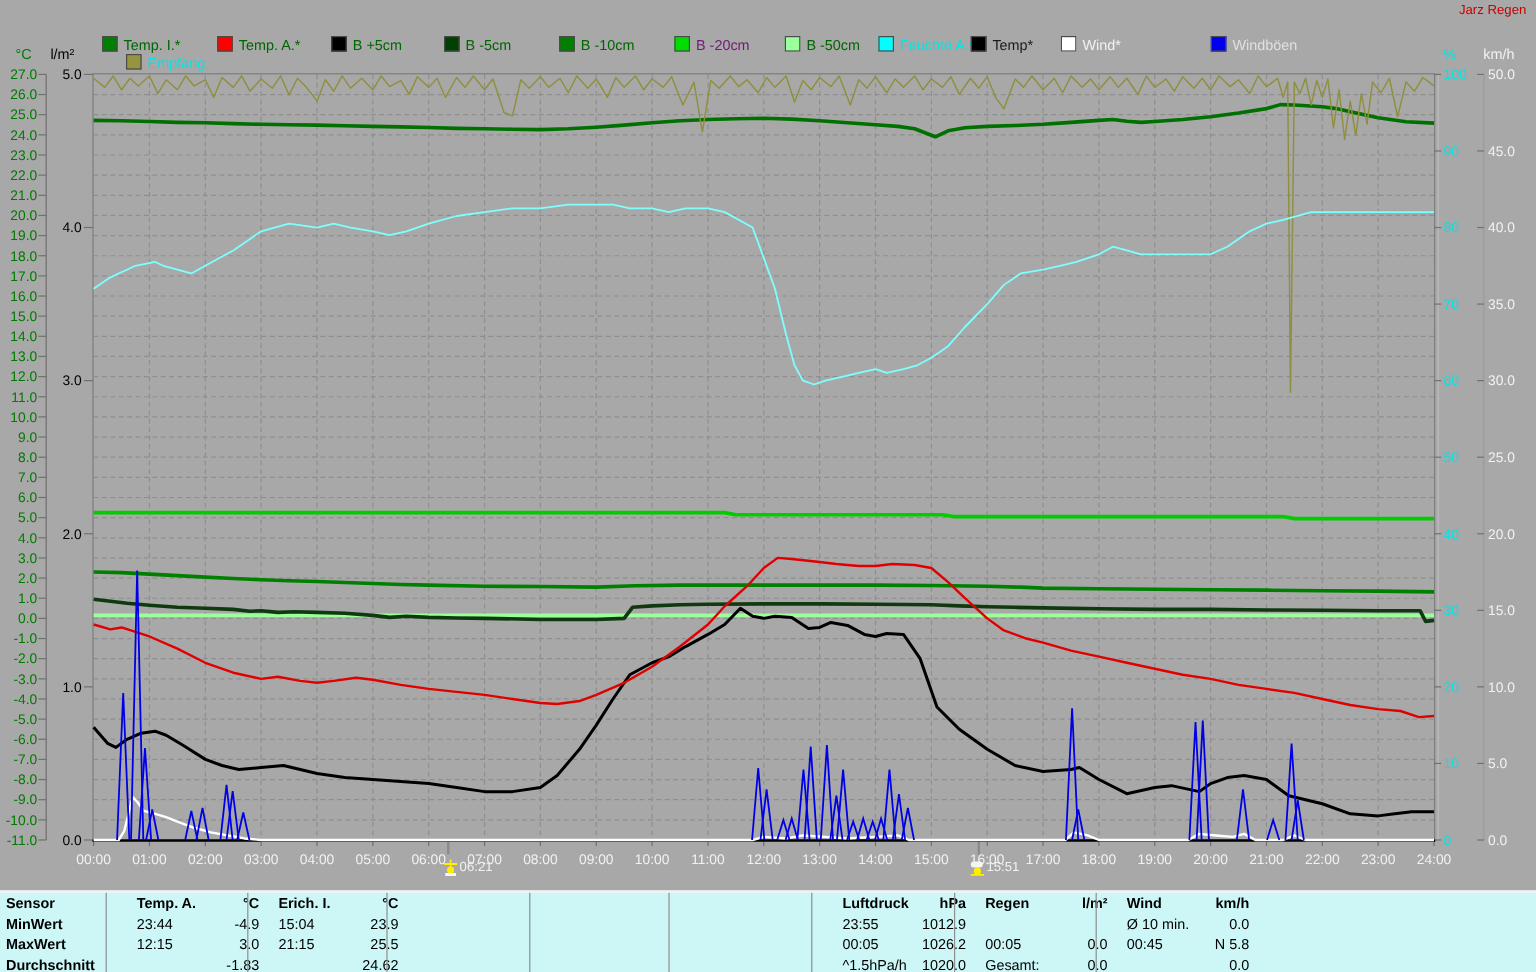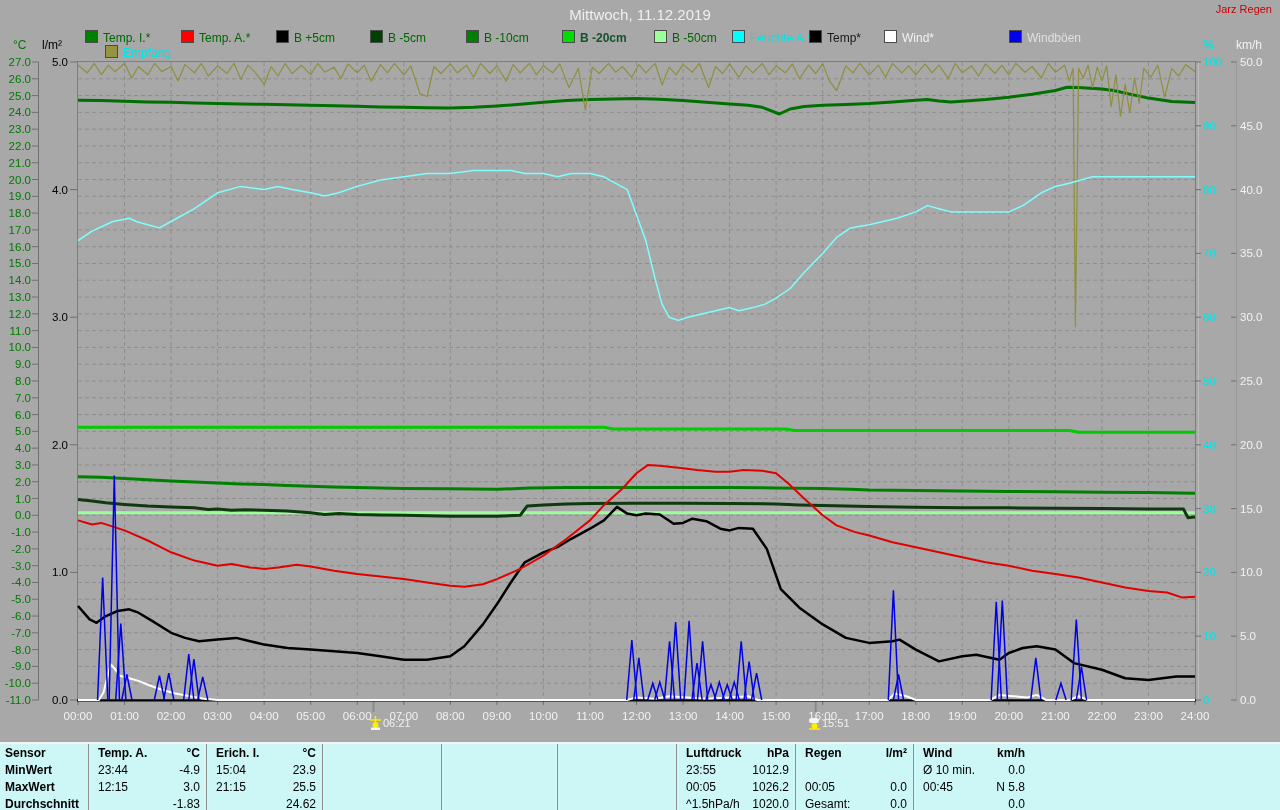--- a/index.html
+++ b/index.html
@@ -9,46 +9,45 @@
   #title{top:6px;left:0;width:100%;text-align:center;color:#efefef;font-size:15px;}
   #station{top:3px;right:8px;color:#cc0000;font-size:11px;}
   .unit-label{font-size:12px;top:38px;}
   .legend-item{top:30px;font-size:12px;white-space:nowrap;}
   .legend-item.row2{top:45px;padding-left:20px;}
   .swatch{display:inline-block;width:11px;height:11px;border:1px solid #4a4a4a;vertical-align:-1px;margin-right:5px;}
   #chart-svg{position:absolute;left:0;top:0;}
   
   #stats{position:absolute;left:0;top:742px;width:1280px;height:68px;background:#cdf6f6;border-top:2px solid #f2f2f2;}
   .tcol{position:absolute;top:0;height:68px;border-left:1px solid #8f8f8f;}
-  .tcell{position:absolute;left:0;width:100%;height:17px;font-size:12px;color:#000;line-height:16px;white-space:nowrap;}
+  .tcell{position:absolute;left:16px;width:100%;height:17px;font-size:12px;color:#000;line-height:16px;white-space:nowrap;}
   .tcell .l{position:absolute;left:9px;}
   .tcell .r{position:absolute;right:7px;}
   .tcell.hdr, .rowlab{font-weight:bold;}
   #rowlabs{position:absolute;left:0;top:0;width:88px;height:68px;}
   .rowlab{position:absolute;left:5px;height:17px;font-size:12px;line-height:16px;color:#000;}
 </style>
 </head>
 <body>
 
 <div id="screen">
-  <div class="abs" id="title">Mittwoch, 11.12.2019</div>
   <div class="abs" id="station">Jarz Regen</div>
 
   <div class="abs unit-label" style="left:13px;color:#007a00;">°C</div>
   <div class="abs unit-label" style="left:42px;color:#000;">l/m²</div>
   <div class="abs unit-label" style="left:1203px;color:#00e5e5;">%</div>
   <div class="abs unit-label" style="left:1236px;color:#f2f2f2;">km/h</div>
 
   <div id="legend">
       <div class="abs legend-item " style="left: 85px;"><span class="swatch" style="background: rgb(0, 128, 0);"></span><span style="color: rgb(0, 102, 0);">Temp. I.*</span></div>
       <div class="abs legend-item " style="left: 181px;"><span class="swatch" style="background: rgb(255, 0, 0);"></span><span style="color: rgb(0, 102, 0);">Temp. A.*</span></div>
       <div class="abs legend-item " style="left: 276px;"><span class="swatch" style="background: rgb(0, 0, 0);"></span><span style="color: rgb(0, 102, 0);">B +5cm</span></div>
       <div class="abs legend-item " style="left: 370px;"><span class="swatch" style="background: rgb(0, 64, 0);"></span><span style="color: rgb(0, 102, 0);">B -5cm</span></div>
       <div class="abs legend-item " style="left: 466px;"><span class="swatch" style="background: rgb(0, 128, 0);"></span><span style="color: rgb(0, 102, 0);">B -10cm</span></div>
-      <div class="abs legend-item " style="left: 562px;"><span class="swatch" style="background: rgb(0, 221, 0);"></span><span style="color: #14532d; font-weight: bold;">B -20cm</span></div>
+      <div class="abs legend-item " style="left: 562px;"><span class="swatch" style="background: rgb(0, 221, 0);"></span><span style="color: #701a75;">B -20cm</span></div>
       <div class="abs legend-item " style="left: 654px;"><span class="swatch" style="background: rgb(156, 255, 156);"></span><span style="color: rgb(0, 102, 0);">B -50cm</span></div>
       <div class="abs legend-item " style="left: 732px;"><span class="swatch" style="background: rgb(0, 255, 255);"></span><span style="color: rgb(0, 229, 229);">Feuchte A.*</span></div>
       <div class="abs legend-item " style="left: 809px;"><span class="swatch" style="background: rgb(0, 0, 0);"></span><span style="color: rgb(26, 26, 26);">Temp*</span></div>
       <div class="abs legend-item " style="left: 884px;"><span class="swatch" style="background: rgb(255, 255, 255);"></span><span style="color: rgb(242, 242, 242);">Wind*</span></div>
       <div class="abs legend-item " style="left: 964px; padding-left: 45px;"><span class="swatch" style="background: rgb(0, 0, 238);"></span><span style="color: rgb(224, 224, 224);">Windböen</span></div>
       <div class="abs legend-item row2" style="left: 85px;"><span class="swatch" style="background: rgb(149, 149, 63);"></span><span style="color: rgb(0, 229, 229);">Empfang</span></div>
     </div>
 
   <svg id="chart-svg" width="1280" height="740">
       <line x1="124.54166666666666" y1="62" x2="124.54166666666666" y2="700" stroke="#8e8e8e" stroke-width="1" stroke-dasharray="4 3"></line>

